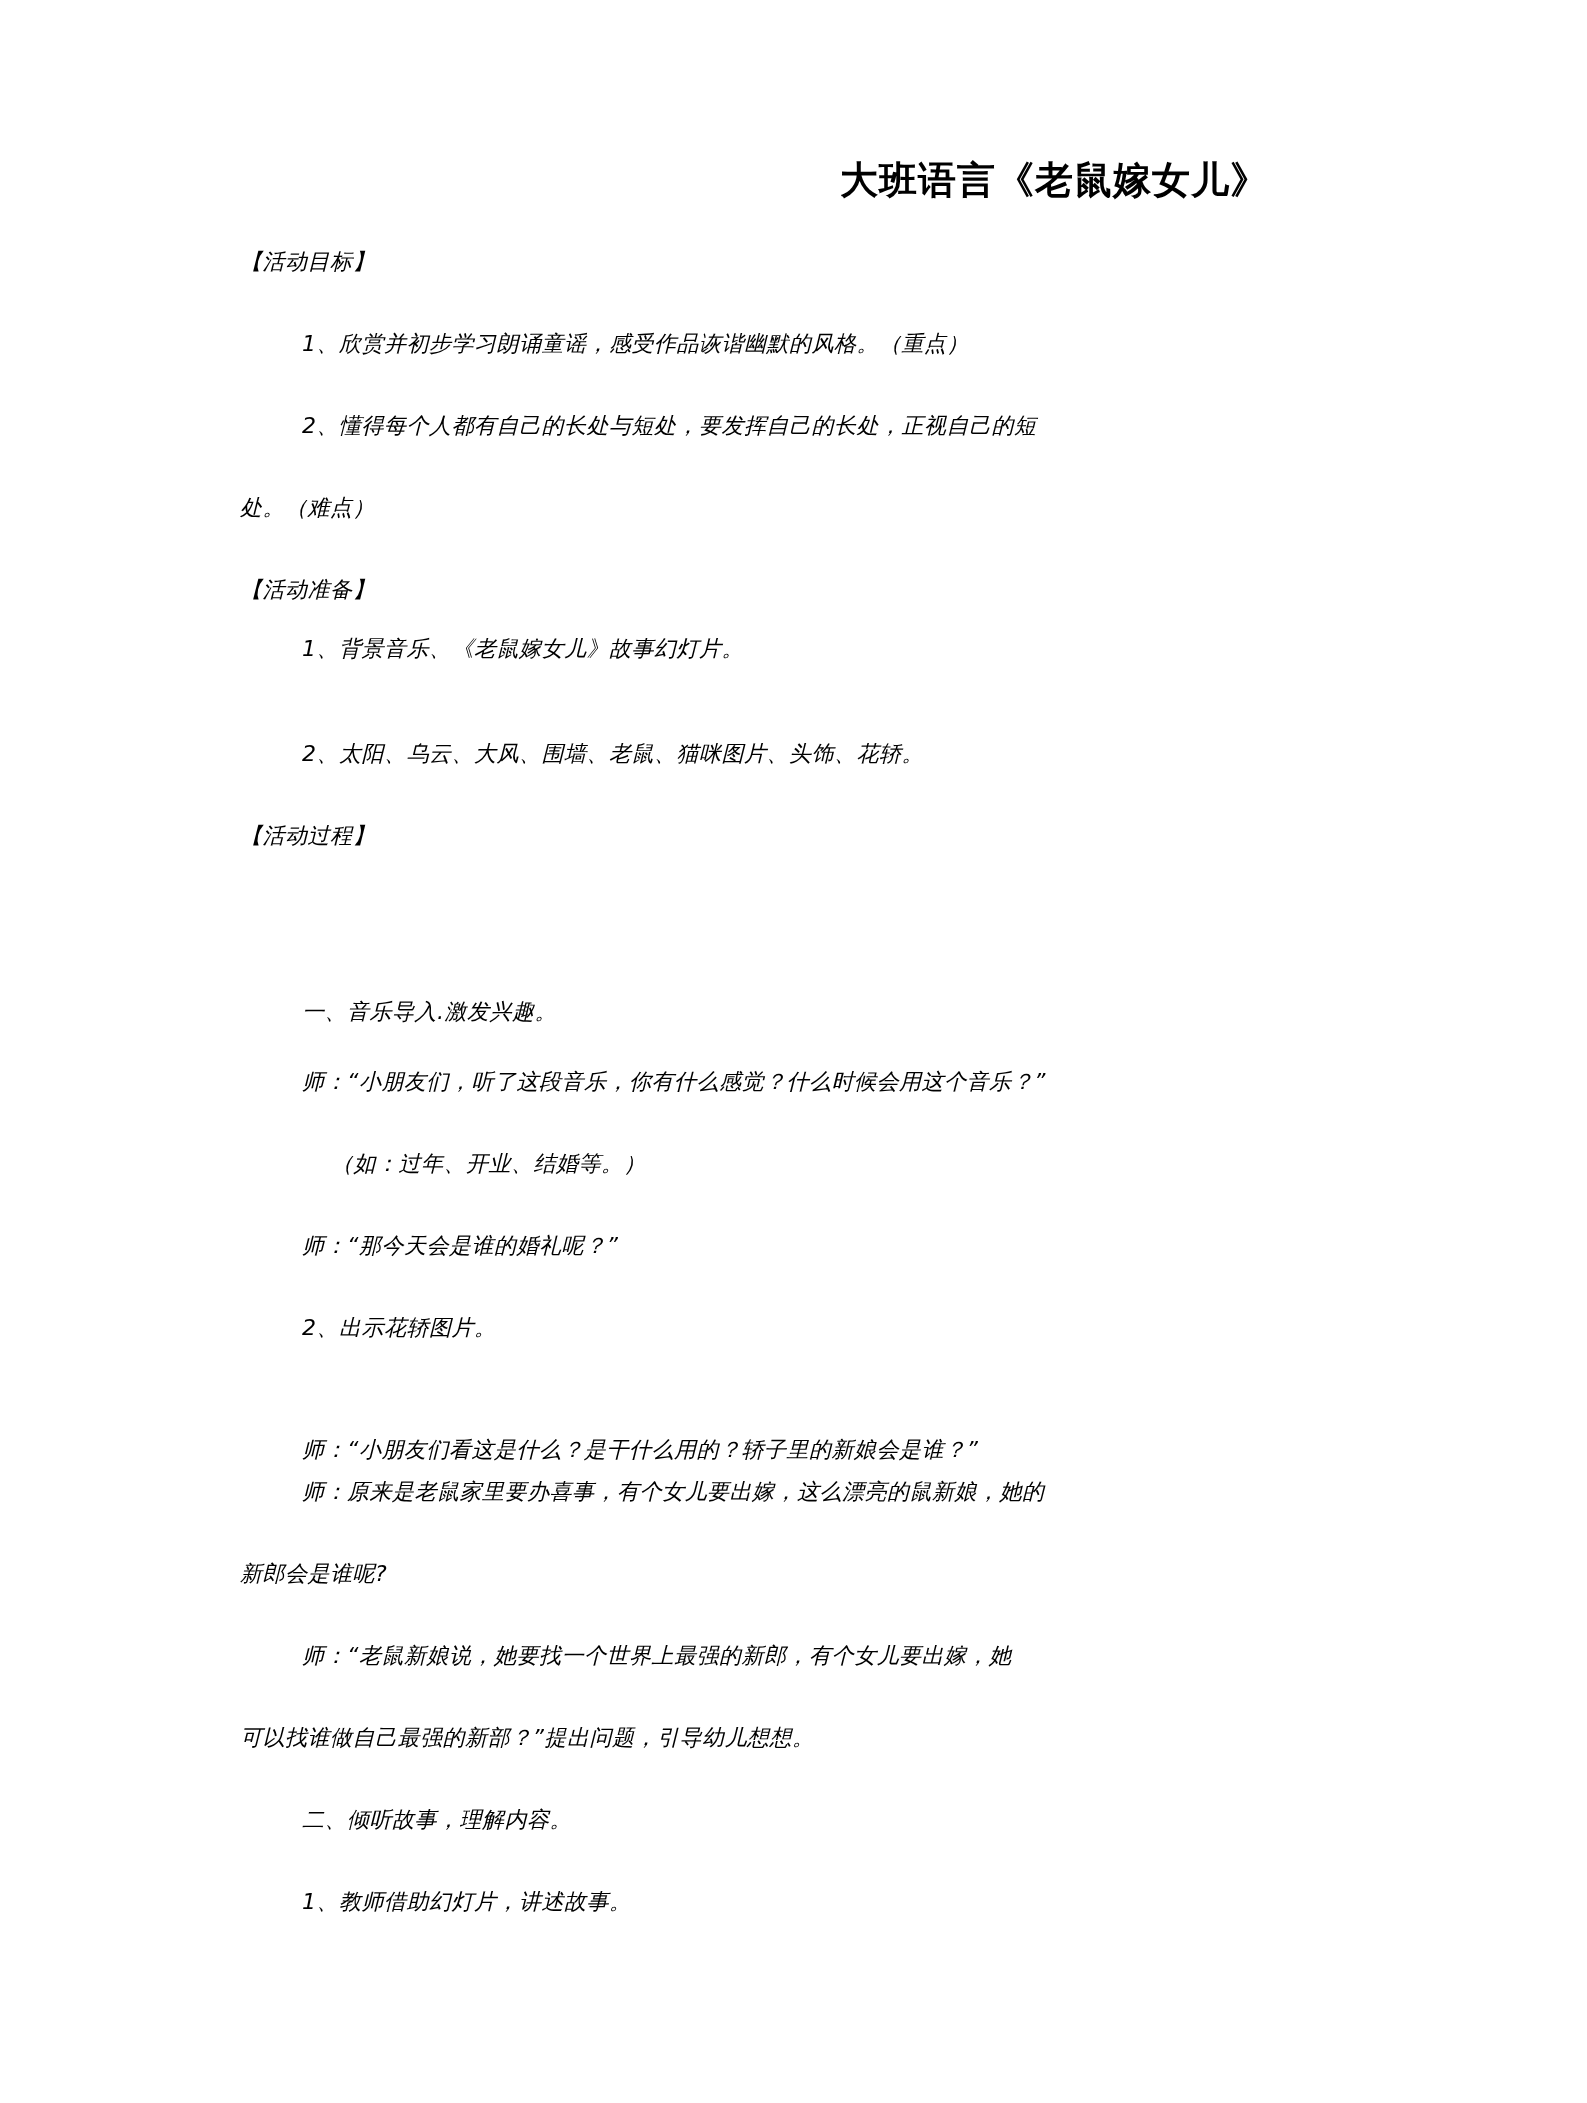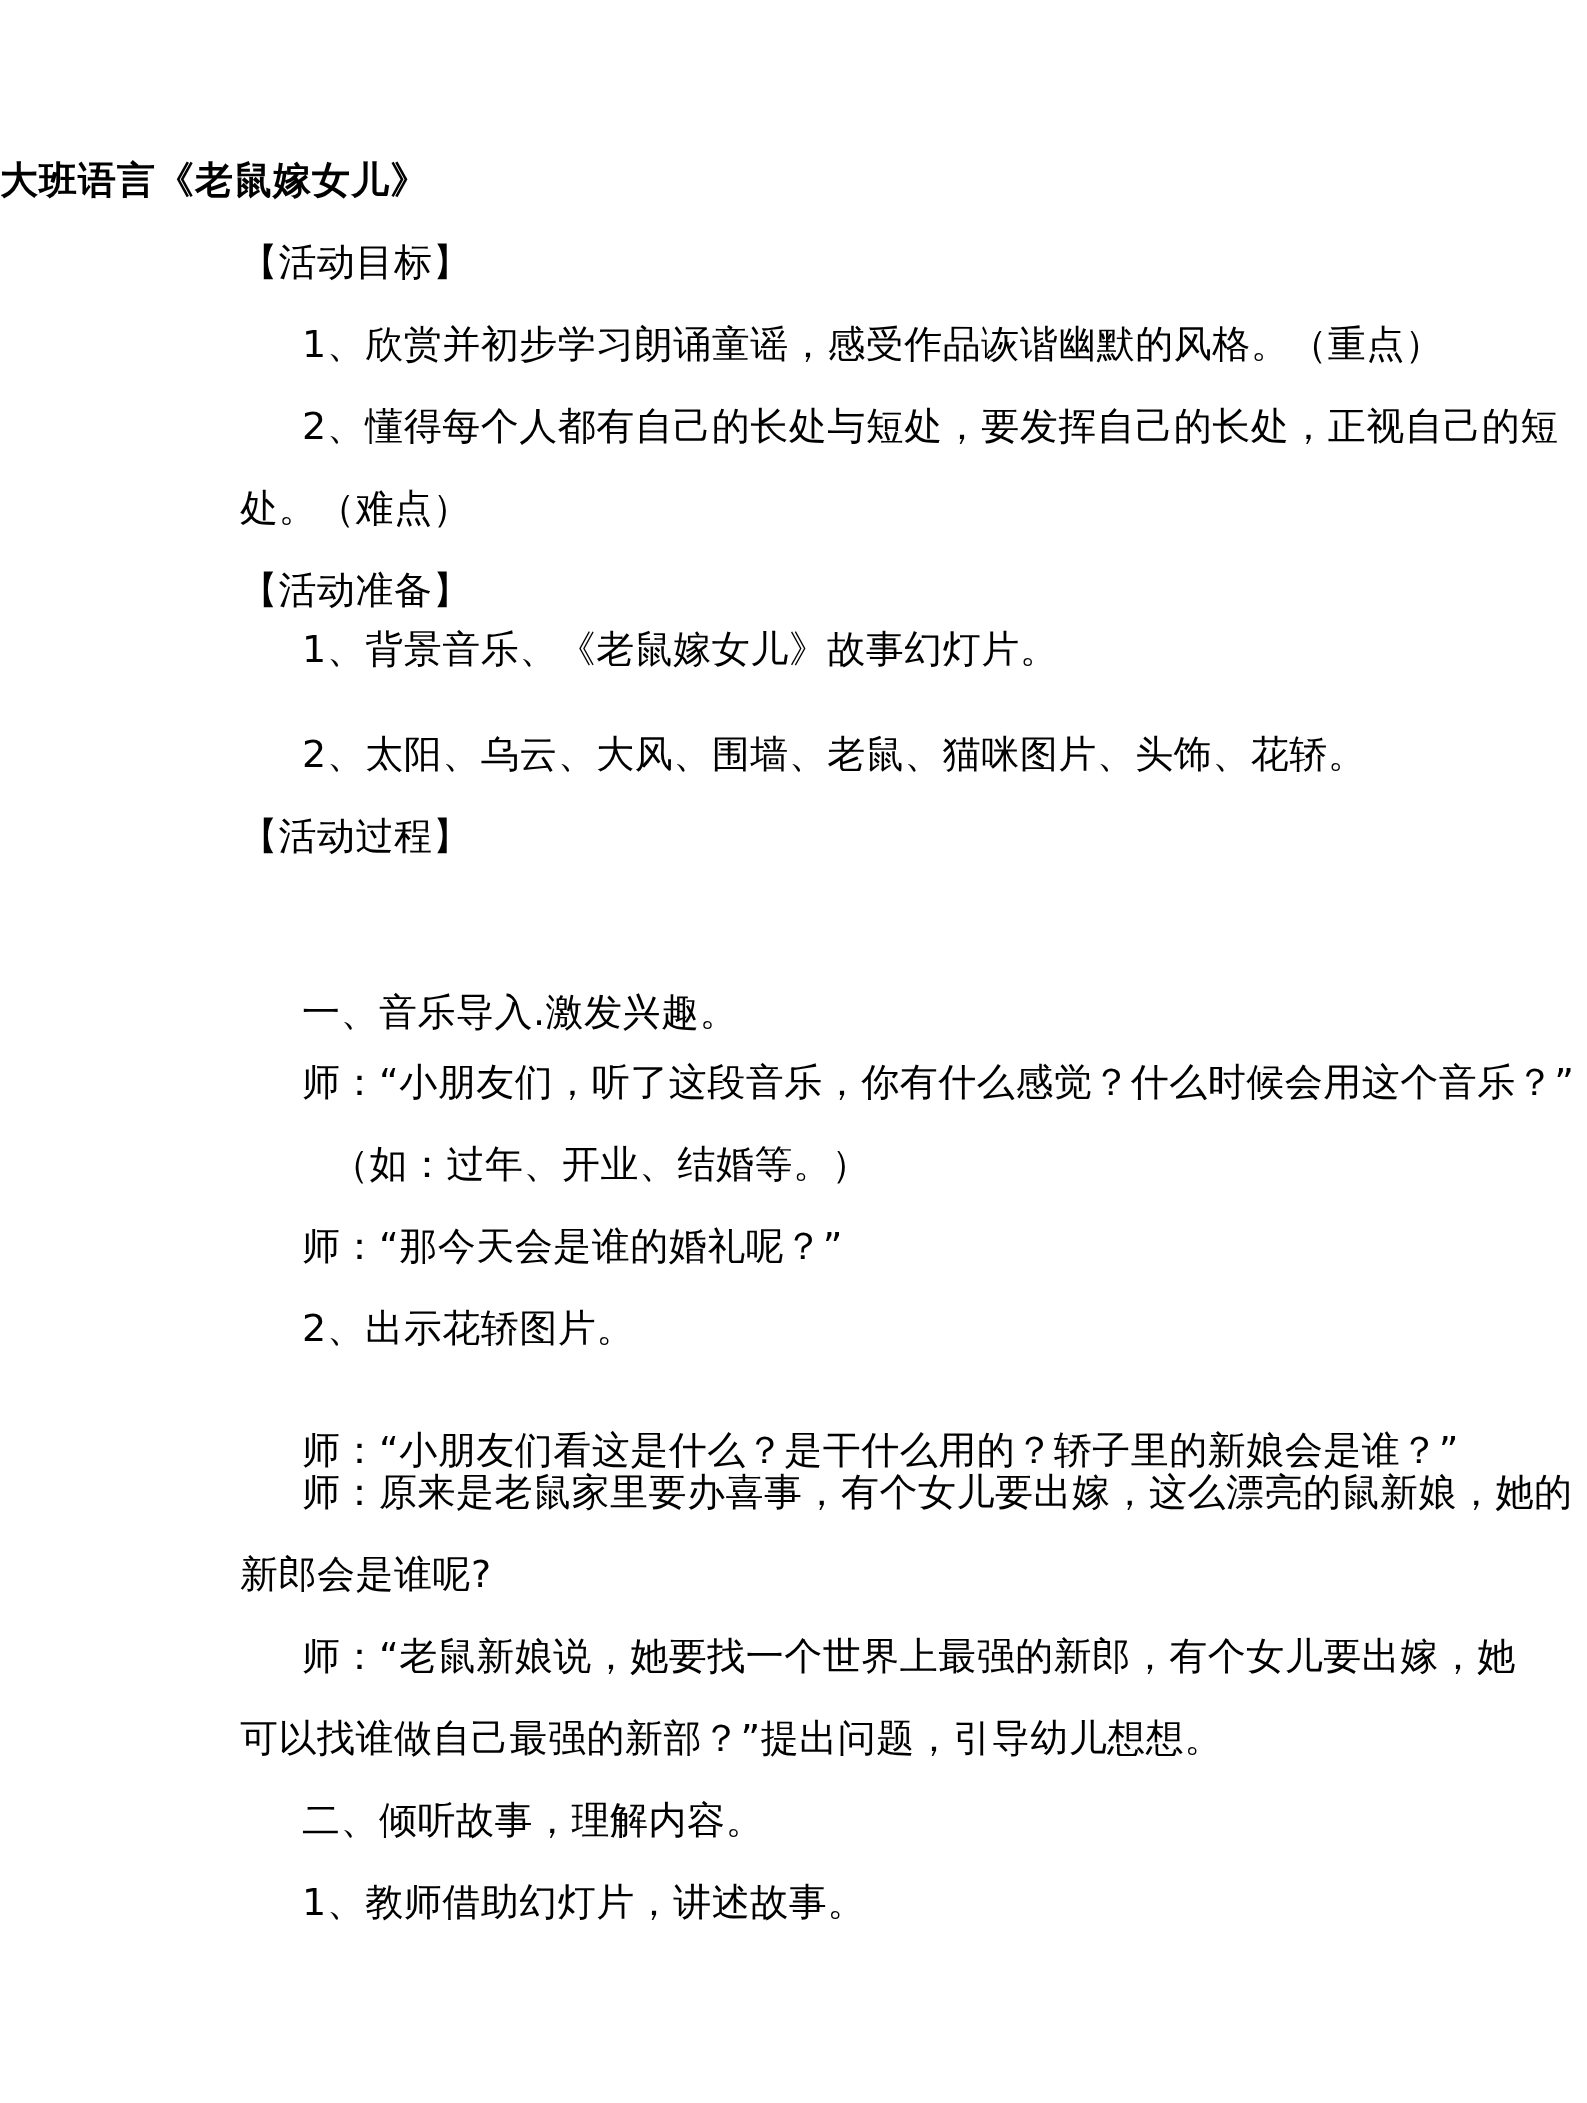--- a/index.html
+++ b/index.html
@@ -20,32 +20,33 @@
       left: 0;
       top: 0;
       width: 1587px;
       height: 2103px;
     }
     .title {
       position: absolute;
       left: 0;
       width: 1269px;
       top: 150px;
-      text-align: left;
+      text-align: right;
       font-size: 38px;
       font-weight: bold;
       line-height: 60px;
       letter-spacing: 1px;
     }
     .line {
       position: absolute;
-      font-size: 38px;
+      font-size: 22px;
       line-height: 44px;
       white-space: nowrap;
       letter-spacing: 0.5px;
+      font-style: italic;
     }
     .l-section { left: 240px; }
     .l-indent { left: 302px; }
     .l-flush { left: 240px; }
     .l-paren { left: 292px; }
   </style>
 </head>
 <body>
 
 <div class="page">

